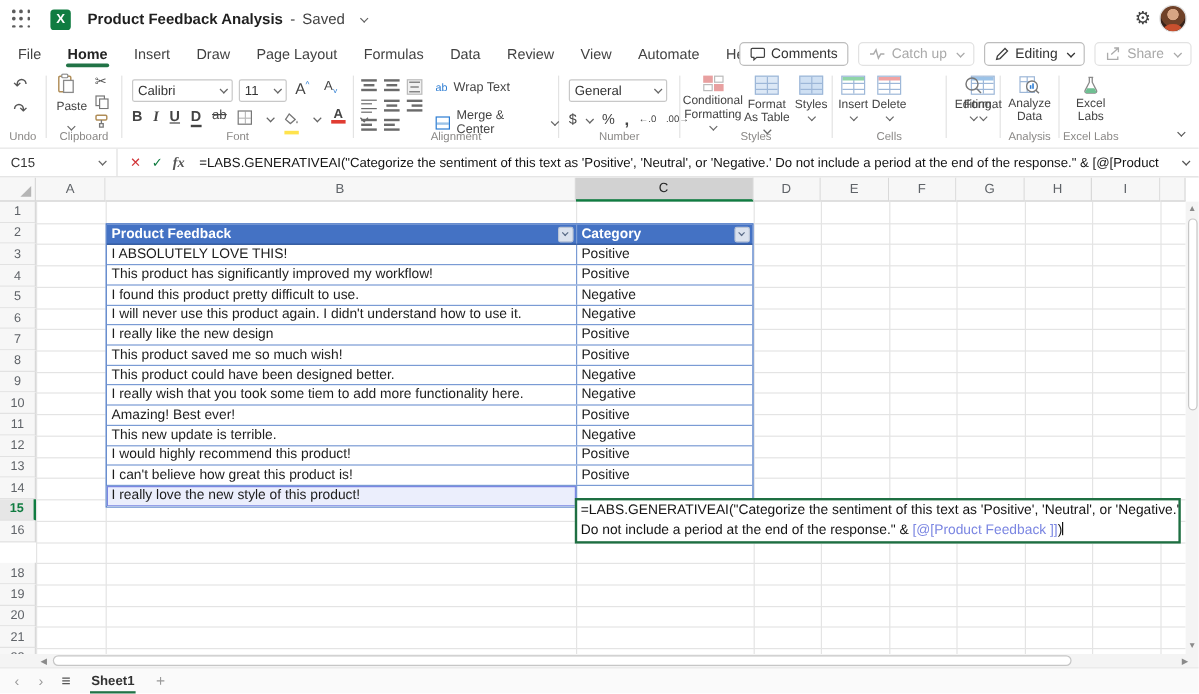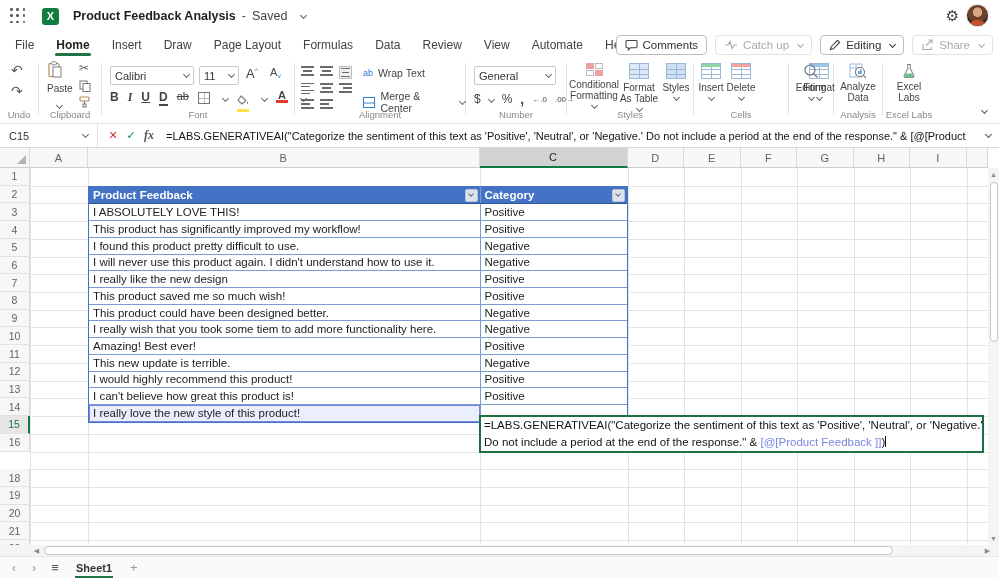--- a/index.html
+++ b/index.html
@@ -65,21 +65,21 @@
   .ftext { font-size:11px; color:#141414; margin-left:8px; white-space:nowrap; overflow:hidden; width:800px; }
   .fbar-chev { position:absolute; right:8px; color:#555; }
 
   
   .grid { position:absolute; left:0; top:148px; width:999px; height:397px; background:#fff; overflow:hidden; }
   .colhdr { position:absolute; left:0; top:0; height:20px; background:#f7f7f7; border-bottom:1px solid #cfcfcf; border-right:1px solid #d9d9d9; color:#5f6368; font-size:11px; display:flex; align-items:center; justify-content:center; }
   .colhdr.sel { background:#d2d2d2; border-bottom:2px solid #107C41; color:#252525; }
   .corner { position:absolute; left:0; top:0; width:30px; height:20px; background:#f7f7f7; border-bottom:1px solid #cfcfcf; border-right:1px solid #d9d9d9; }
   .corner:after { content:""; position:absolute; right:3px; bottom:3px; border-left:9px solid transparent; border-bottom:9px solid #b5b5b5; }
   .rowhdr { position:absolute; left:0; width:30px; background:#f7f7f7; border-right:1px solid #d9d9d9; border-bottom:1px solid #e2e2e2; color:#5f6368; font-size:10.5px; display:flex; align-items:center; justify-content:center; }
-  .rowhdr.sel { background:#e6e6e6; border-right:2px solid #107C41; color:#107C41; font-weight:400; }
+  .rowhdr.sel { background:#e6e6e6; border-right:2px solid #107C41; color:#107C41; font-weight:700; }
   .vline { position:absolute; width:1px; background:#e4e4e4; }
   .hline { position:absolute; height:1px; background:#e4e4e4; }
 
   .xtable { position:absolute; border:1px solid #4472C4; background:#fff; }
   .trow { display:flex; border-bottom:1px solid #7a9bd4; }
   .trow:last-child { border-bottom:none; }
   .trow .c1 { border-right:1px solid #7a9bd4; }
   .tcell { font-size:11.5px; color:#1c1c1c; padding:0 0 0 4px; display:flex; align-items:center; white-space:nowrap; overflow:hidden; }
   .thead { background:#4472C4; border-bottom:1px solid #2f5496; }
   .thead .tcell { color:#fff; font-weight:700; }

